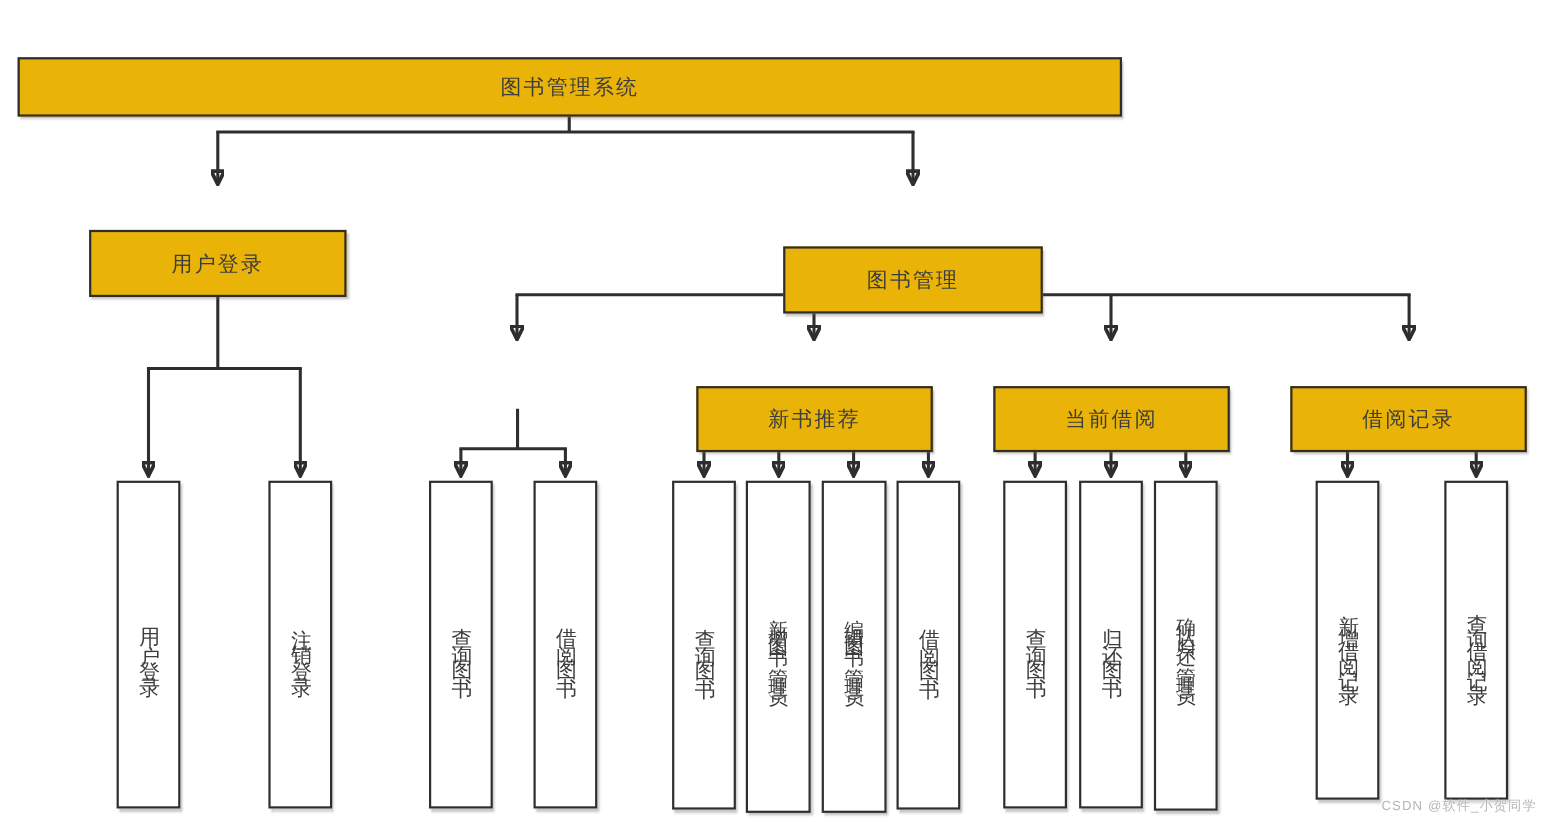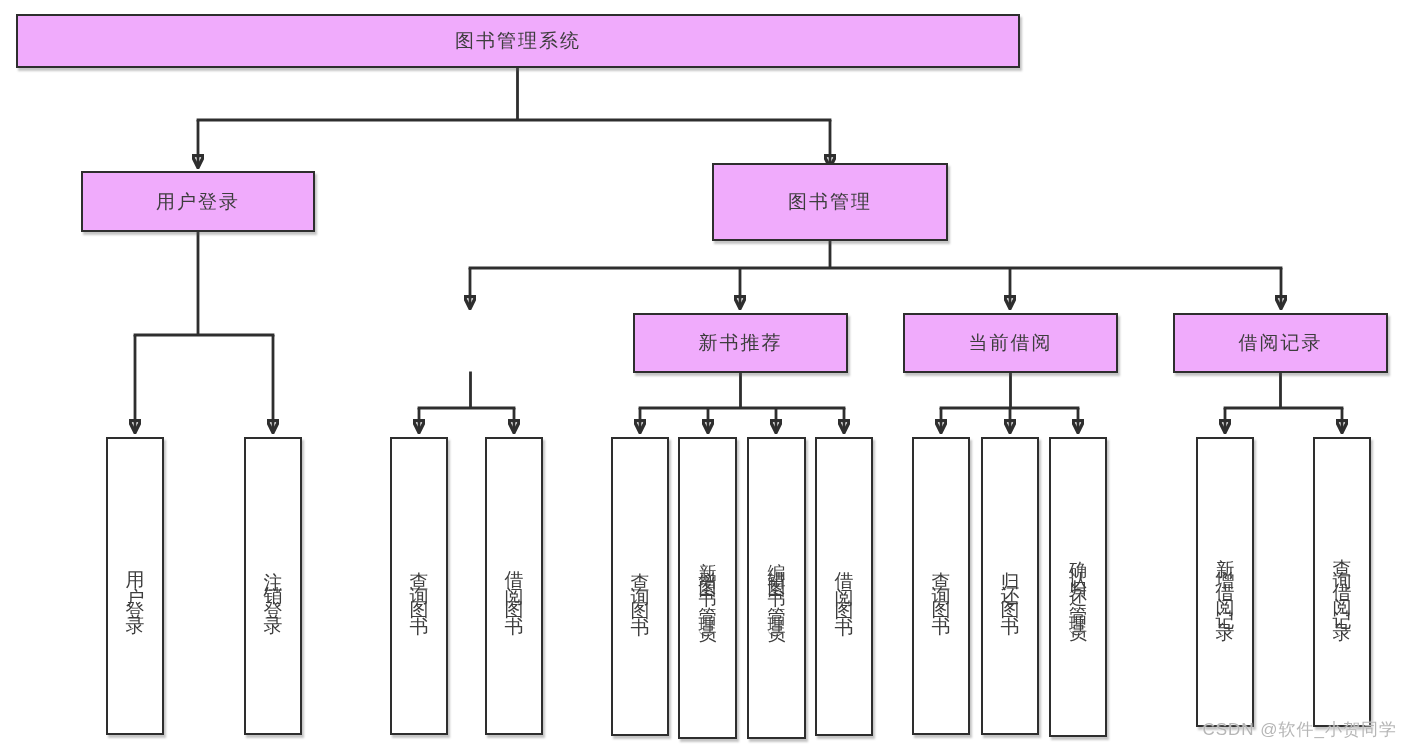--- a/index.html
+++ b/index.html
@@ -4,28 +4,29 @@
 <style>
   html,body{margin:0;padding:0;background:#fff;}
   .canvas{
     position:relative;width:1405px;height:747px;background:#fff;
     font-family:"Liberation Sans",sans-serif;overflow:hidden;
     color:var(--ink,#3d3d3d);
   }
   .wires{position:absolute;left:0;top:0;width:1405px;height:747px;color:var(--line,#2e2e2e);}
   .wires path{stroke:currentColor;stroke-width:2.8;fill:none;}
   .node{
-    position:absolute;background:#f0abfc;border:2.6px solid var(--line,#2e2e2e);
+    position:absolute;background:#eab308;border:2.6px solid var(--line,#2e2e2e);
     box-sizing:border-box;display:flex;align-items:center;justify-content:center;
     font-size:19px;letter-spacing:2px;color:var(--ink,#3d3d3d);
     box-shadow:2px 3px 2px rgba(90,90,90,.35);
+    margin-top:38px;
   }
   .root{left:16px;top:14px;width:1004px;height:54px;}
   #nd-userlogin{left:81px;top:171px;width:234px;height:61px;}
-  #nd-bookmgmt{left:712px;top:163px;width:236px;height:78px;text-align:center;}
+  #nd-bookmgmt{left:712px;top:186px;width:236px;height:61px;text-align:center;}
   #nd-sec0{left:363px;top:313px;width:215px;height:60px;}
   #nd-sec1{left:633px;top:313px;width:215px;height:60px;}
   #nd-sec2{left:903px;top:313px;width:215px;height:60px;}
   #nd-sec3{left:1173px;top:313px;width:215px;height:60px;}
   .leaf{
     position:absolute;top:437px;width:58px;height:298px;background:#fff;
     border:2.6px solid var(--line,#2e2e2e);box-sizing:border-box;
     display:flex;align-items:center;justify-content:center;
     box-shadow:2px 3px 2px rgba(90,90,90,.35);
   }
@@ -41,21 +42,21 @@
   #lf-s1c0{left:611px;height:299px;}
   #lf-s1c1{left:678px;width:59px;height:302px;}
   #lf-s1c2{left:747px;width:59px;height:302px;}
   #lf-s1c3{left:815px;height:299px;}
   #lf-s2c0{left:912px;} #lf-s2c1{left:981px;}
   #lf-s2c2{left:1049px;height:300px;}
   #lf-s3c0{left:1196px;height:290px;}
   #lf-s3c1{left:1313px;height:290px;}
   .watermark{
     position:absolute;right:8px;bottom:6px;
-    font-size:17px;color:var(--watermark,#b6b6b6);
+    font-size:12px;color:var(--watermark,#b6b6b6);
     letter-spacing:1px;text-shadow:0 0 2px #fff;margin-left:40px;
   }
 </style>
 </head>
 <body>
 
 <div class="canvas">
 
   <svg class="wires" viewBox="0 0 1405 747" aria-hidden="true">
     <defs>

